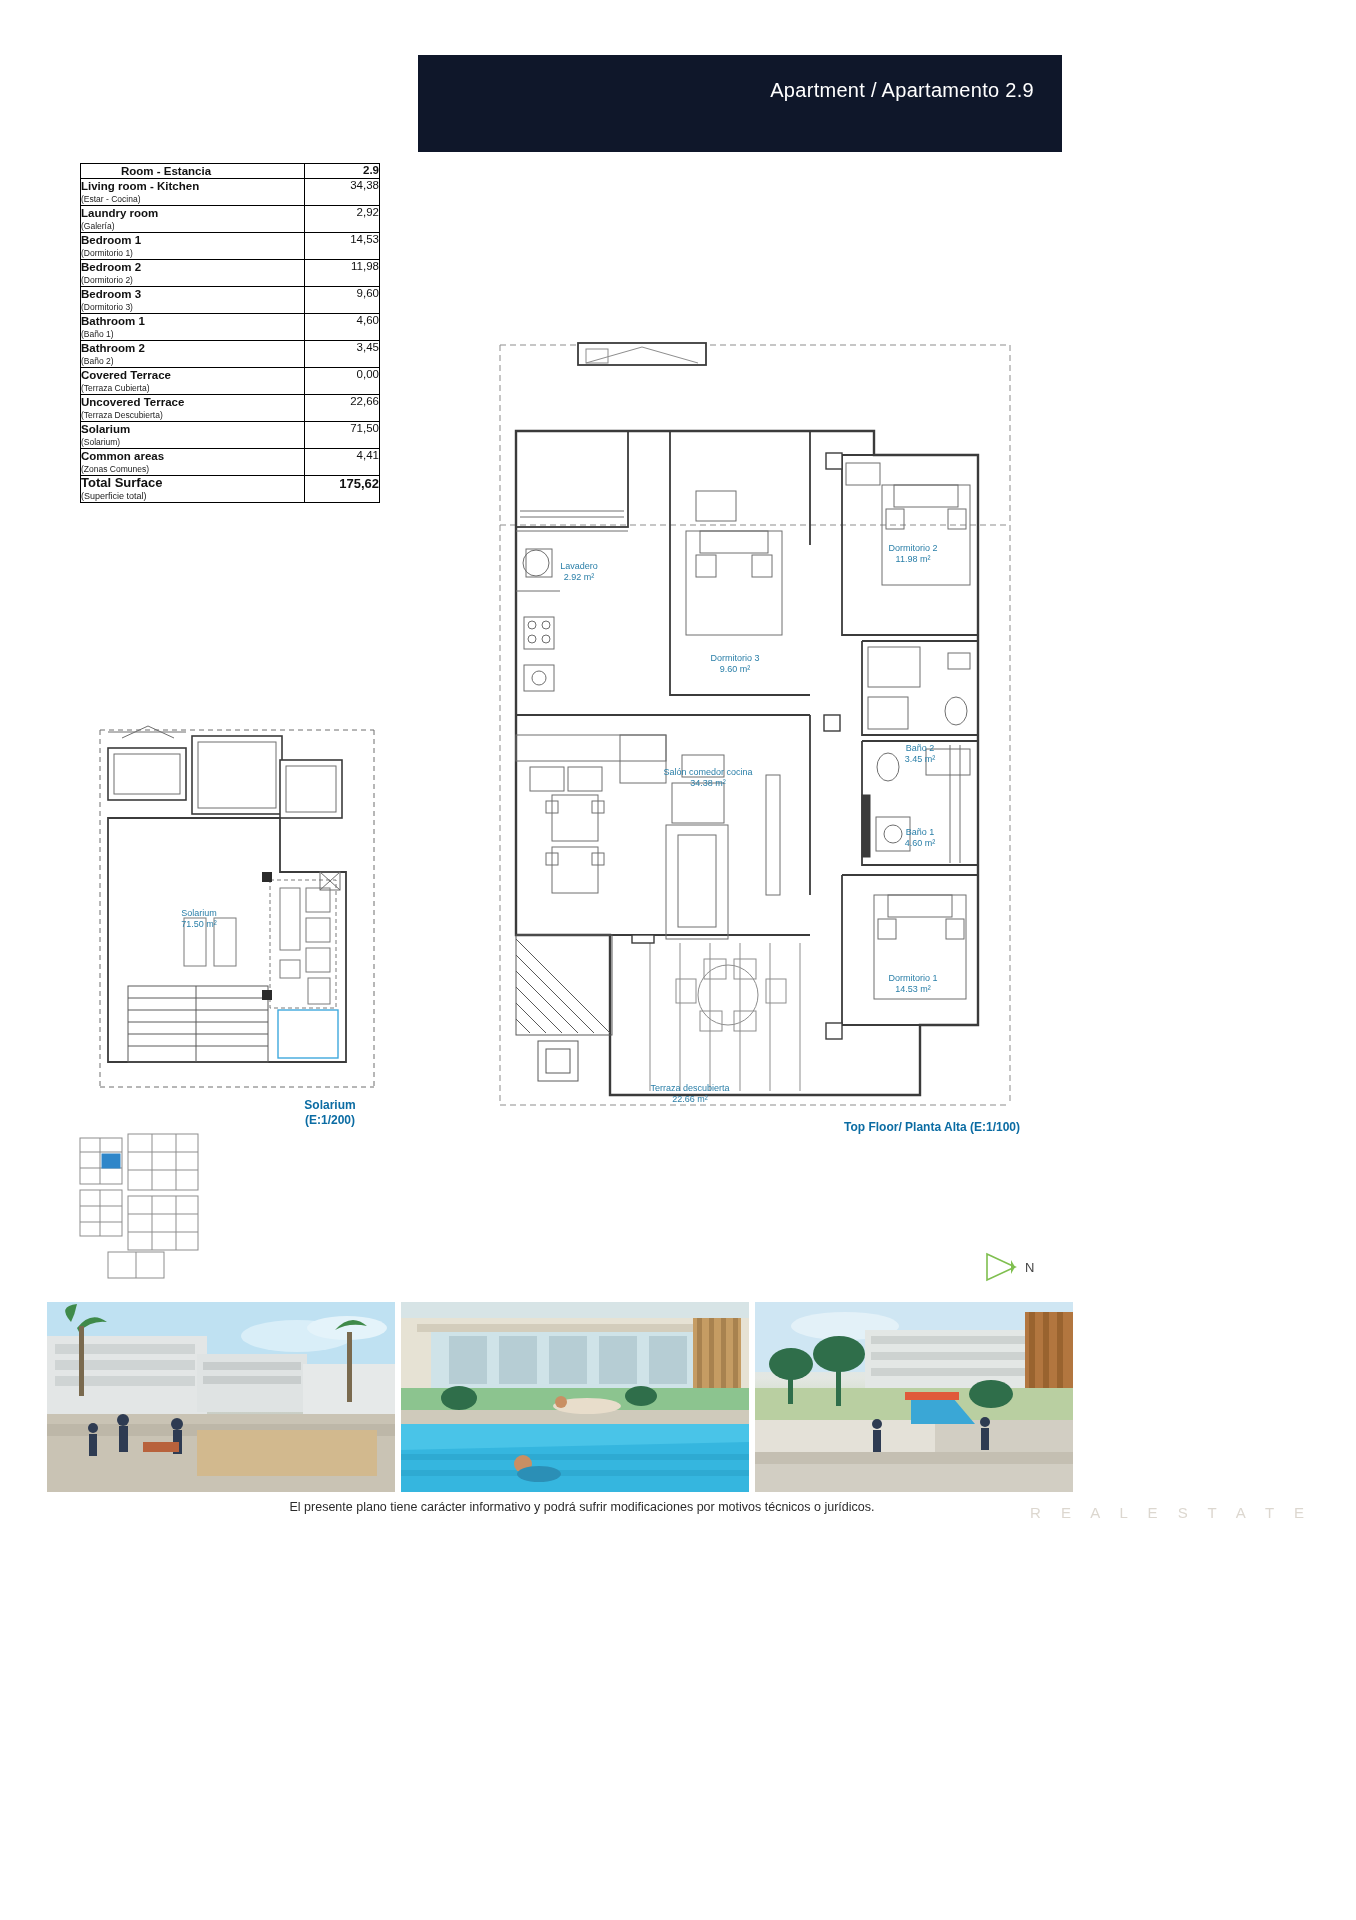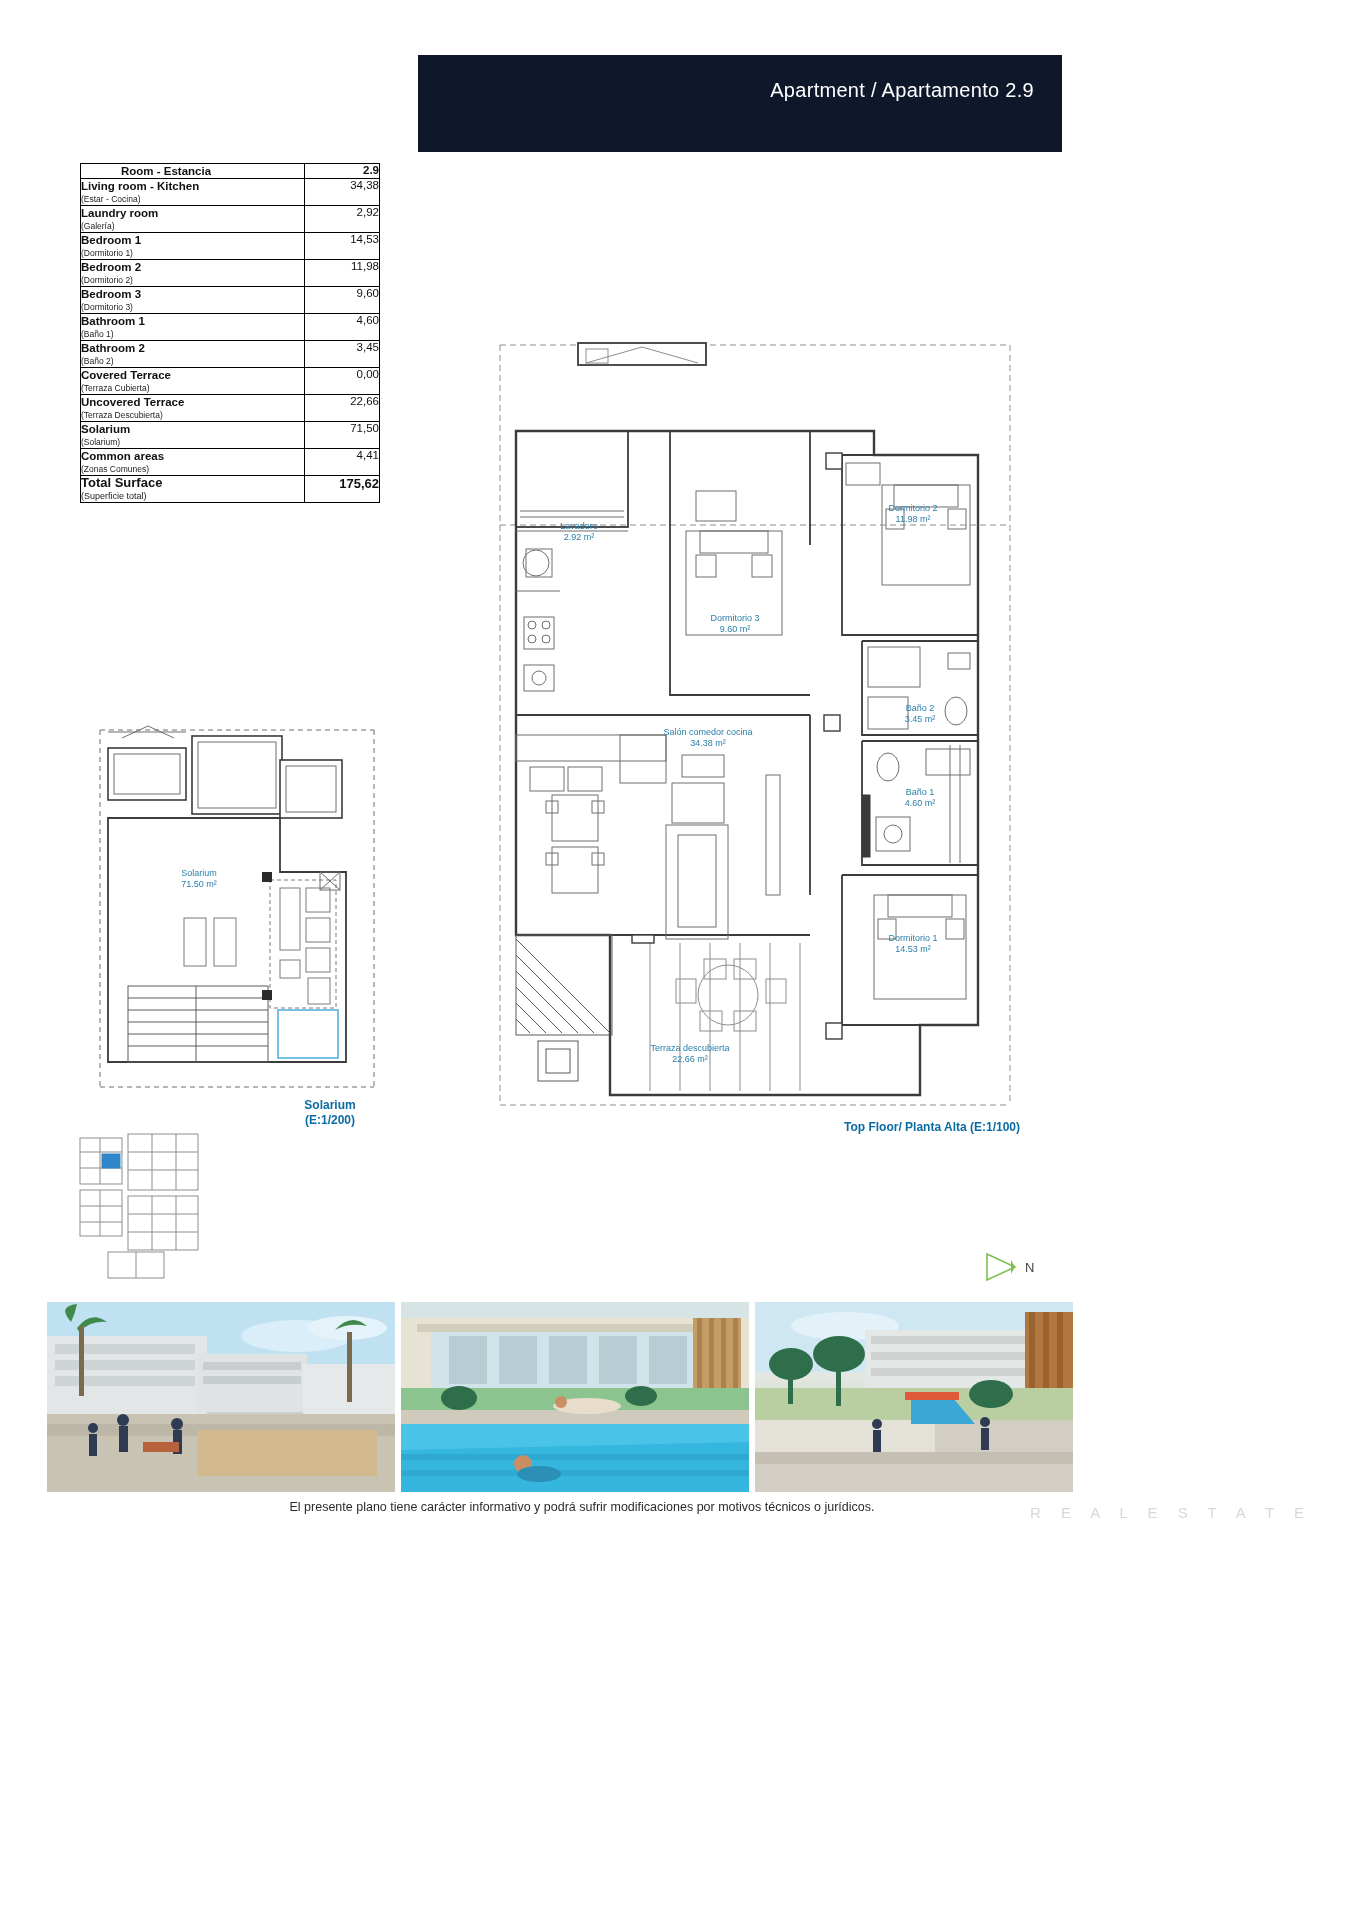--- a/index.html
+++ b/index.html
@@ -79,20 +79,21 @@
   .total .val { font-size: 13px; font-weight: bold; margin-left: 11px; }
 
   
   .plan-label {
     position: absolute;
     color: #2a7fa8;
     font-size: 9px;
     line-height: 11px;
     text-align: center;
     white-space: nowrap;
+    margin-top: 40px;
   }
   .cap {
     position: absolute;
     color: #0b6ca3;
     font-weight: bold;
     font-size: 12px;
     line-height: 15px;
     text-align: center;
   }
 

